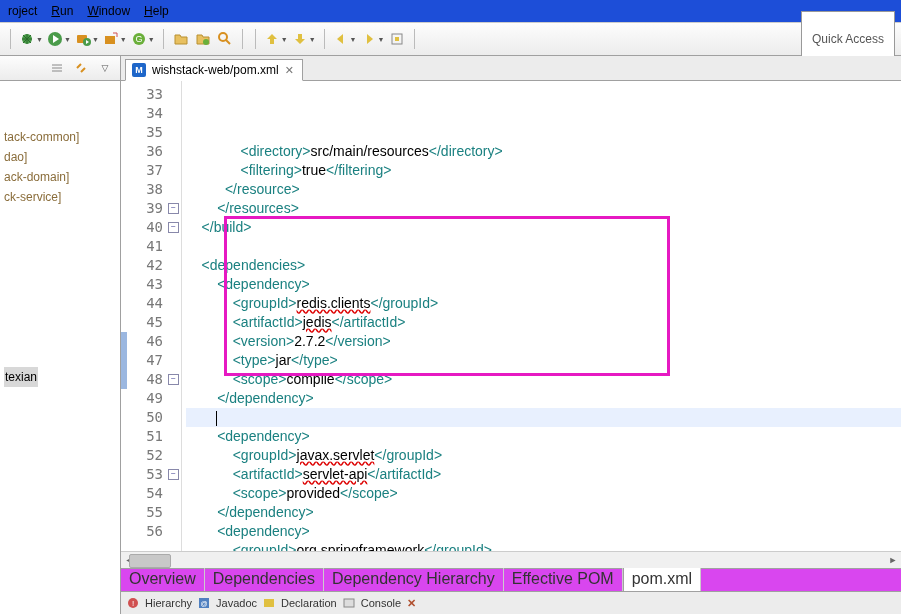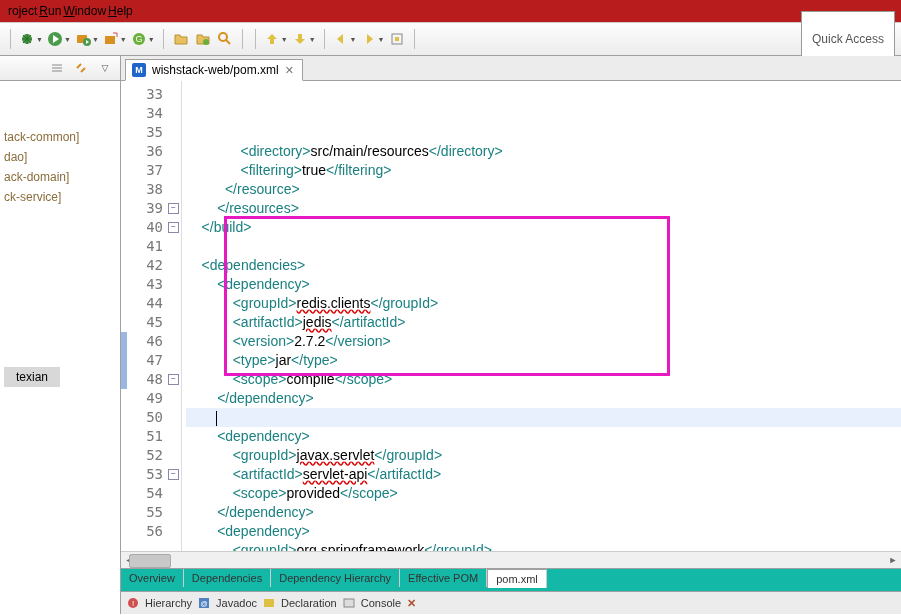--- a/index.html
+++ b/index.html
@@ -1,49 +1,49 @@
 <!DOCTYPE html>
 <html><head>
 <meta charset="utf-8">
 <style>
 html,body{margin:0;padding:0;font-family:"Segoe UI",Tahoma,sans-serif;font-size:12px;color:#000;background:#fff;overflow:hidden}
-.menubar{display:flex;gap:2px;padding:4px 8px;border-bottom:1px solid #ccc;background:#b91c1c}
+.menubar{display:flex;gap:14px;padding:4px 8px;border-bottom:1px solid #ccc;background:#1d4ed8}
 .menubar span{cursor:default}
 .menubar span u{text-decoration:underline}
 .toolbar{display:flex;align-items:center;gap:4px;padding:3px 6px;border-bottom:1px solid #a0a0a0;background:linear-gradient(#fdfdfd,#ececec);height:26px}
 .tb-sep{width:1px;height:20px;background:#bbb;margin:0 4px}
 .tb-btn{width:18px;height:18px;display:inline-flex;align-items:center;justify-content:center}
 .tb-dd{display:inline-flex;align-items:center}
 .tb-dd .arr{font-size:7px;color:#555;margin-left:1px}
 .quick-access{margin-left:auto;border:1px solid #999;padding:20px 10px;background:#fff;color:#555}
 .workspace{display:flex;height:calc(615px - 24px - 33px);}
 .leftcol{width:120px;border-right:1px solid #a0a0a0;display:flex;flex-direction:column;overflow:hidden}
 .lefttool{height:24px;border-bottom:1px solid #a0a0a0;background:linear-gradient(#fdfdfd,#ececec);display:flex;align-items:center;justify-content:flex-end;gap:6px;padding:0 6px}
 .tree{padding:6px 4px;font-size:12px;color:#000;line-height:20px}
 .tree .pkg{color:#8a6d3b}
-.tree .sel{background:#d8d8d8;display:inline-block;padding:0 12px}
+.tree .sel{background:#d8d8d8;display:inline-block;padding:0 1px}
 .editorcol{flex:1;display:flex;flex-direction:column;min-width:0}
 .edtabs{height:24px;display:flex;align-items:flex-end;background:#ececec;border-bottom:1px solid #a0a0a0;padding-left:4px}
 .edtab{display:flex;align-items:center;gap:6px;background:#fff;border:1px solid #a0a0a0;border-bottom:1px solid #fff;padding:3px 8px 3px 6px;font-size:12px;position:relative;top:1px}
 .edtab .m-icon{width:14px;height:14px;background:#1e66c9;color:#fff;font-size:9px;font-weight:bold;display:flex;align-items:center;justify-content:center;border-radius:2px}
 .edtab .x{color:#777;font-size:11px}
 .codewrap{flex:1;display:flex;overflow:hidden;position:relative;background:#fff}
 .gutter{width:60px;background:#fff;border-right:1px solid #ddd;font-family:Consolas,monospace;font-size:14px;color:#787878;text-align:right;padding:4px 0;line-height:19px;position:relative}
 .gutter .ln{padding-right:18px;position:relative;height:19px}
 .gutter .fold{position:absolute;right:2px;top:4px;width:9px;height:9px;border:1px solid #88a;background:#fff;font-size:8px;line-height:8px;text-align:center;color:#66a}
 .bluebar{position:absolute;left:0;width:6px;background:#9bb7e0}
 .code{flex:1;font-family:Liberation Sans, sans-serif;font-size:14px;line-height:19px;padding:4px 0 4px 4px;white-space:pre;position:relative;overflow:hidden}
 .code .row{height:19px}
 .t-tag{color:#1a8080}
 .t-txt{color:#000}
 .t-err{color:#000;text-decoration:underline wavy #d00}
 .hl-line{background:#e8f0fe}
 .caret{display:inline-block;width:1px;height:15px;background:#000;vertical-align:middle;margin-left:30px}
 .pinkbox{position:absolute;border:3px solid #e619c2;pointer-events:none}
-.bottom-tabs{height:22px;border-top:1px solid #a0a0a0;background:#14b8a6;display:flex;align-items:flex-start;font-size:11px}
+.bottom-tabs{height:22px;border-top:1px solid #a0a0a0;background:#d946ef;display:flex;align-items:flex-end;font-size:16px}
 .bottom-tabs .bt{padding:3px 8px;border-right:1px solid #ccc;color:#333}
 .bottom-tabs .bt.active{background:#fff;border-top:1px solid #a0a0a0;border-left:1px solid #a0a0a0}
 .views{height:22px;border-top:1px solid #a0a0a0;background:#ececec;display:flex;align-items:center;gap:6px;padding:0 6px;font-size:11px;color:#333}
 .views .vicon{width:12px;height:12px;display:inline-block}
 .views .x{color:#b05030;font-weight:bold}
 .hscroll{height:16px;border-top:1px solid #ccc;background:#f0f0f0;position:relative}
 .hscroll .thumb{position:absolute;left:8px;top:2px;height:12px;background:#c8c8c8;border:1px solid #aaa;border-radius:2px}
 .hscroll .arr{position:absolute;top:0;width:16px;height:16px;display:flex;align-items:center;justify-content:center;color:#666;font-size:9px}
 svg{display:block}
 </style>

